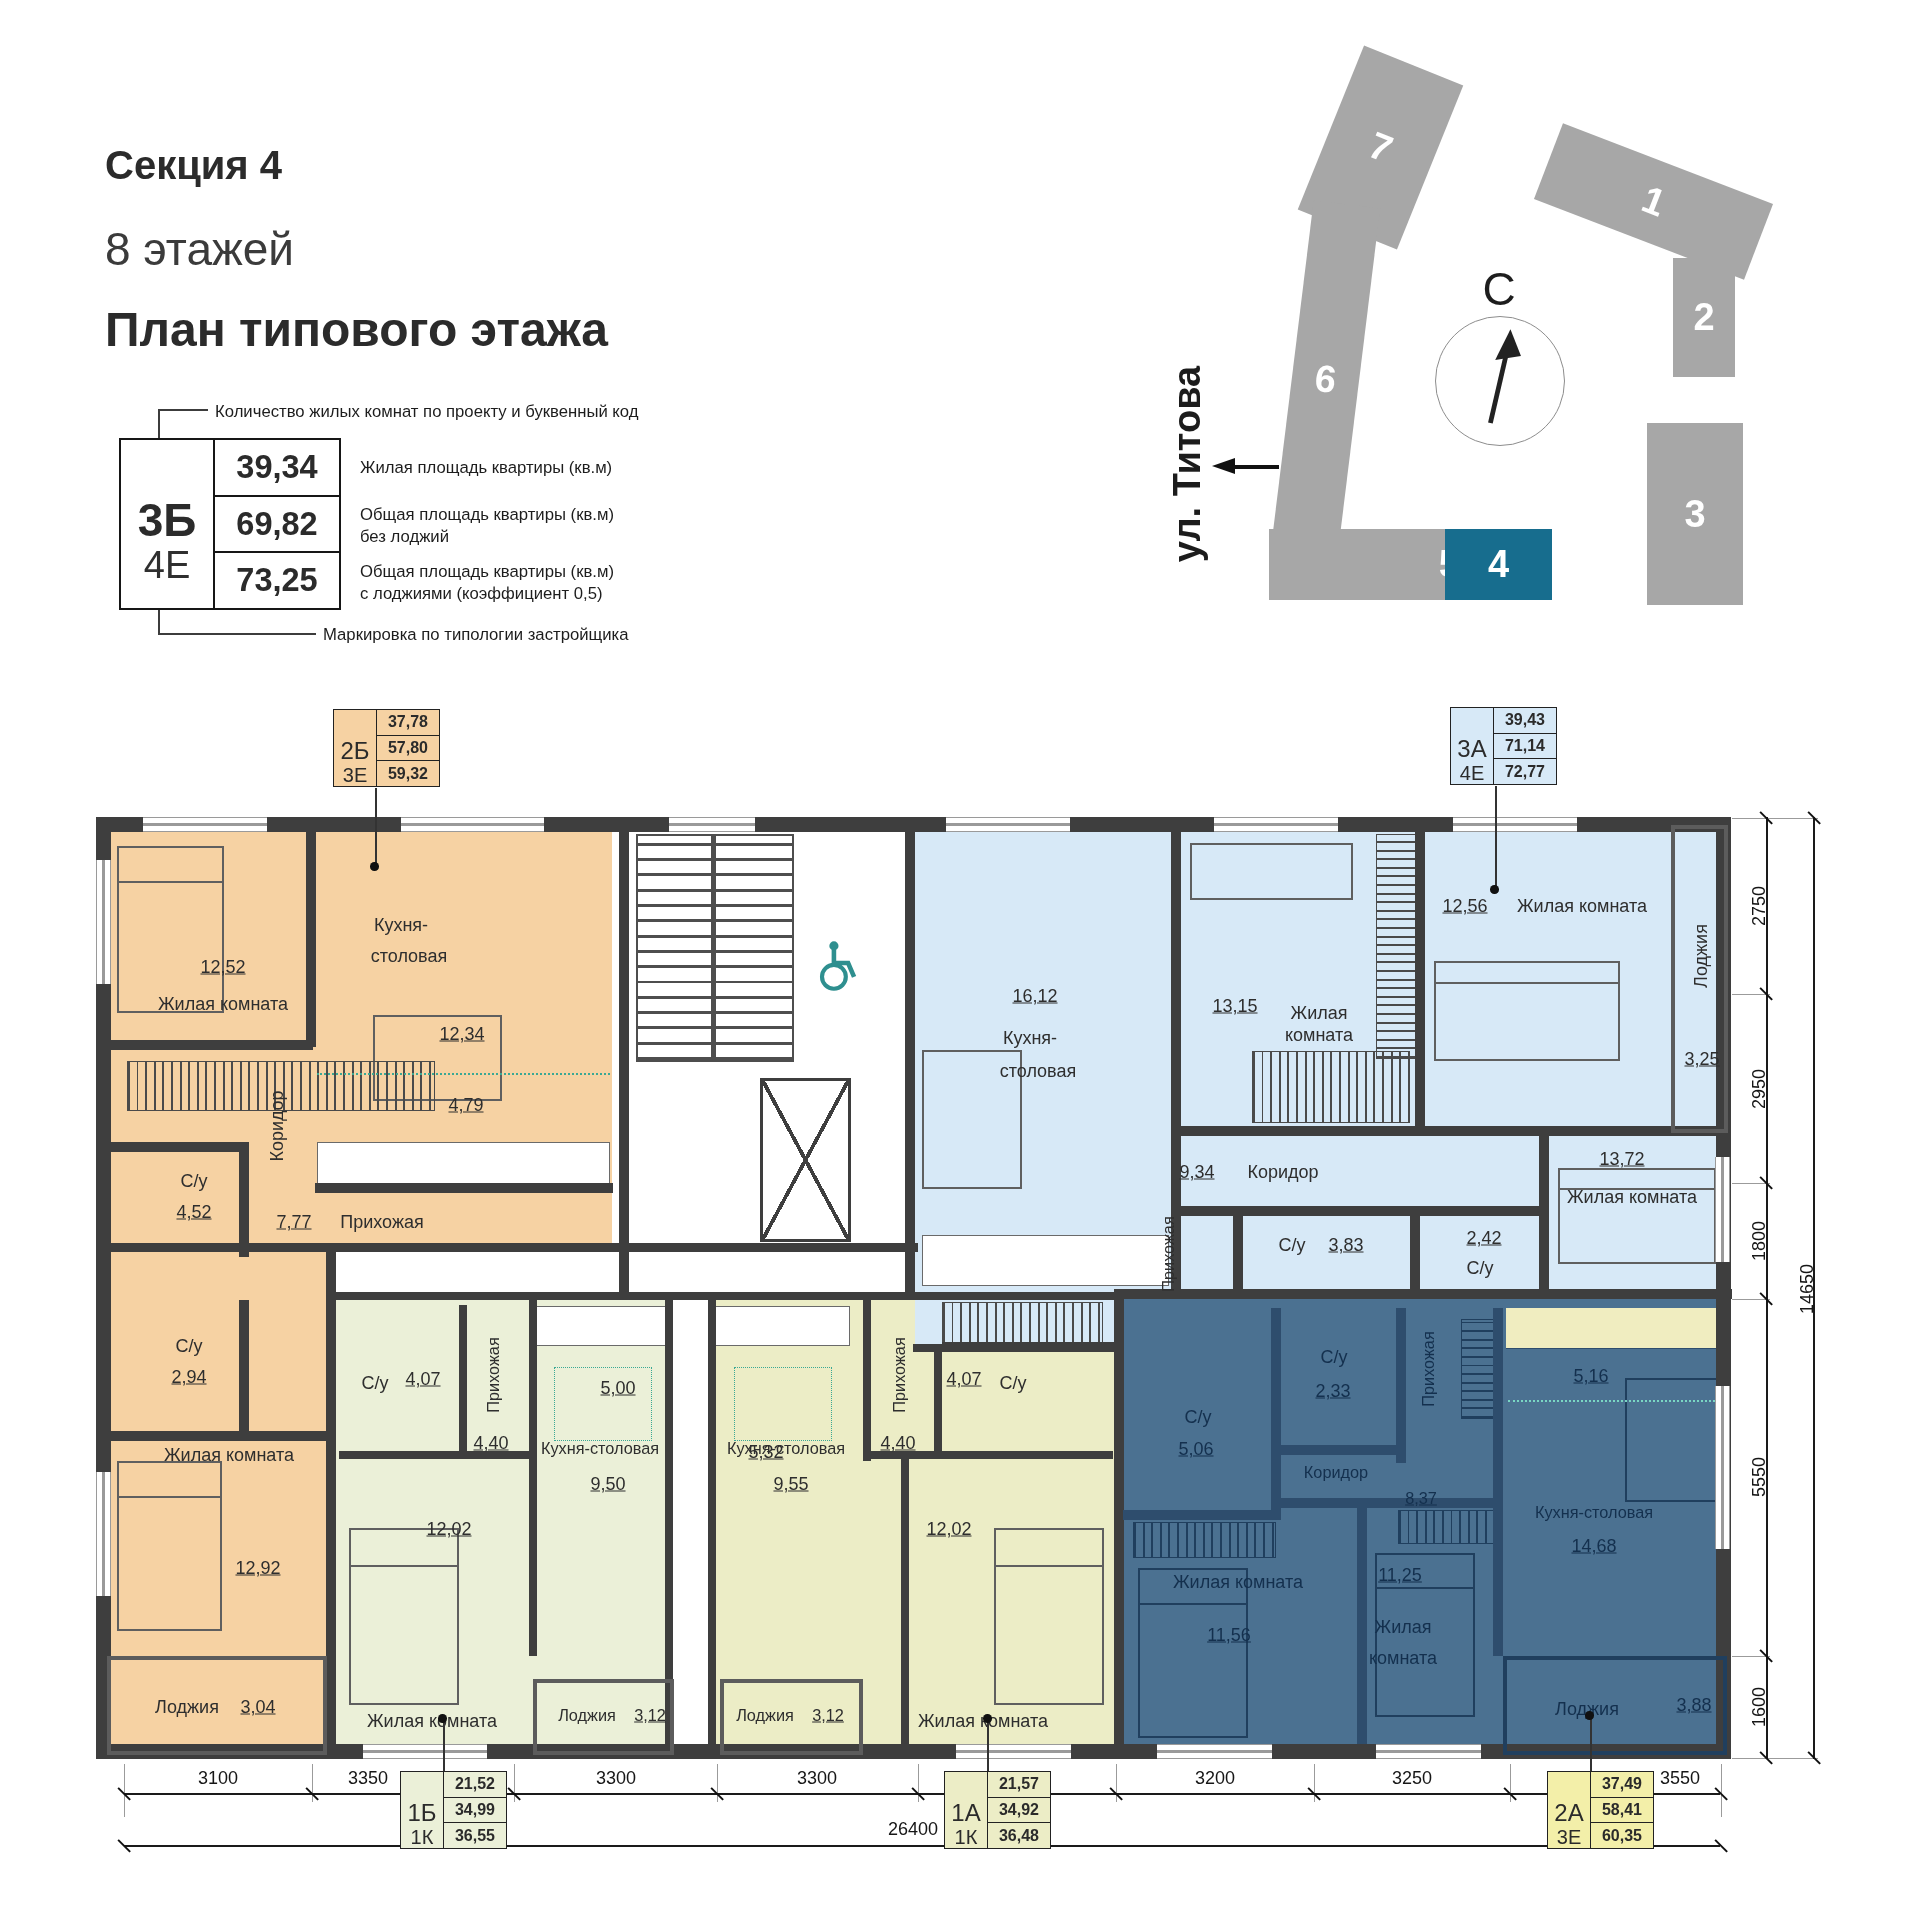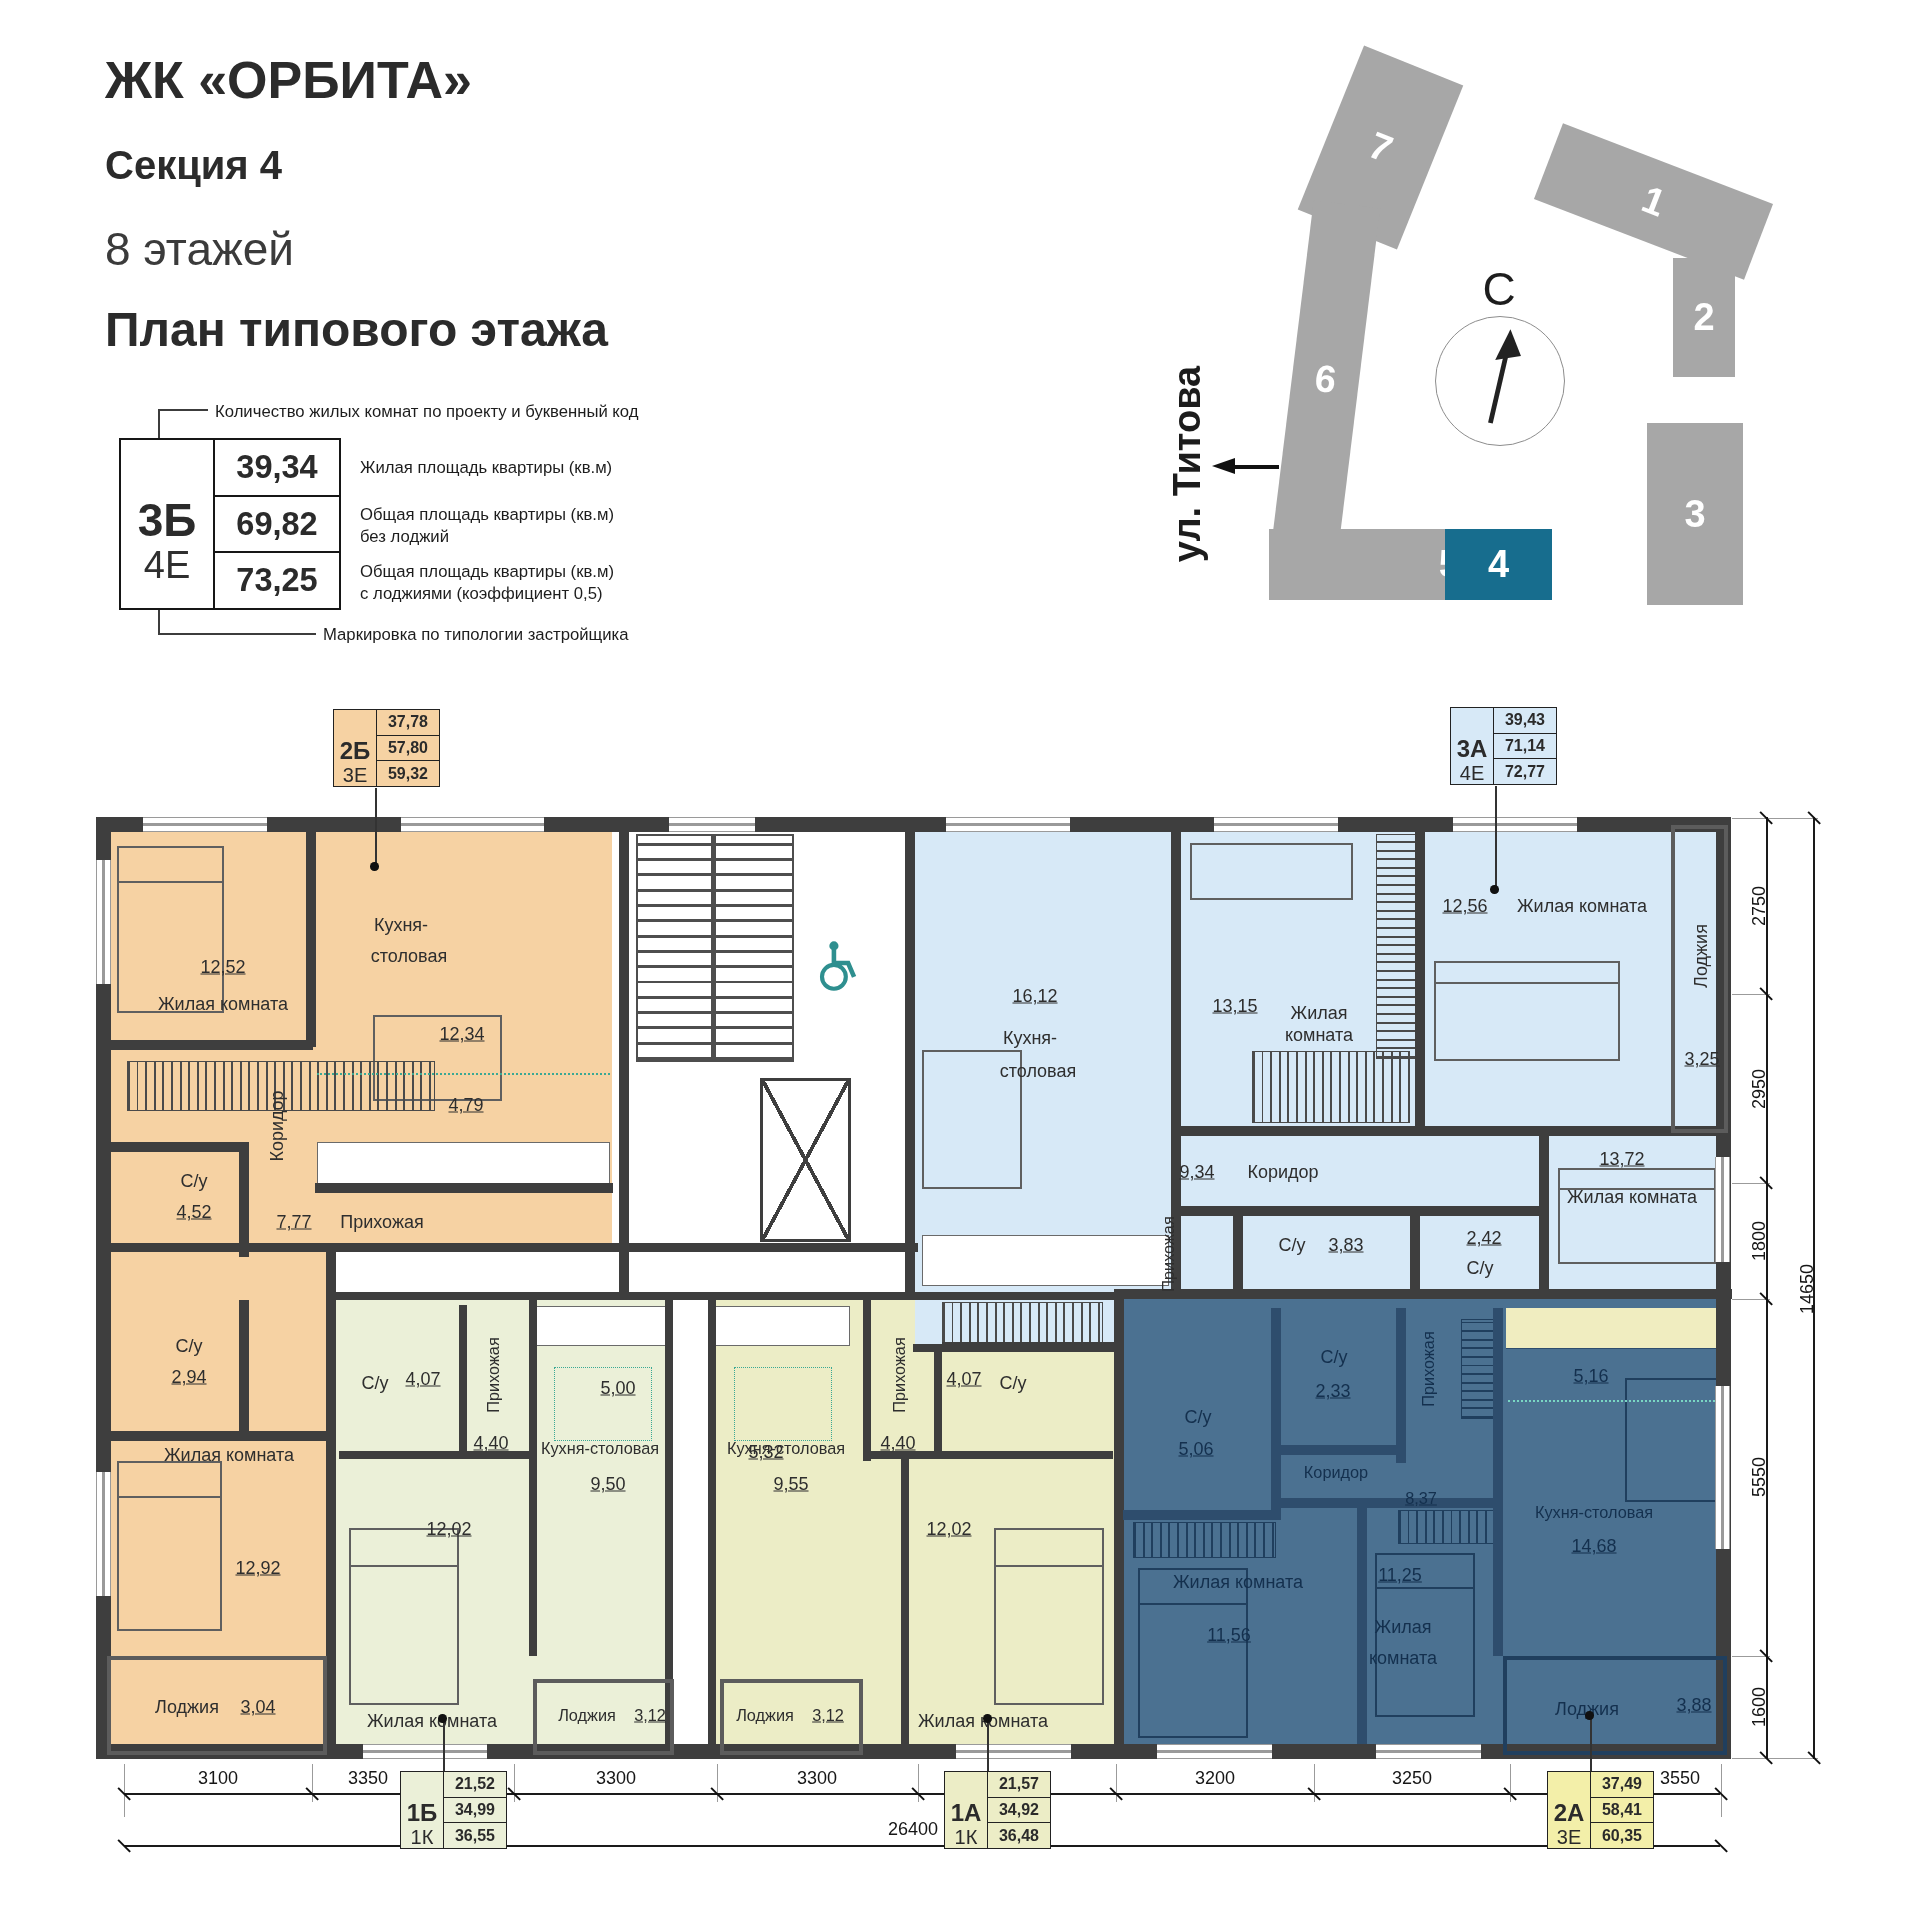--- a/index.html
+++ b/index.html
@@ -52,42 +52,41 @@
   
   .rl{position:absolute;transform:translate(-50%,-50%);font-size:18px;color:#2e2e2e;white-space:nowrap;z-index:7;}
   .sm{font-size:16.3px;}
   .u{text-decoration:underline;}
   .vt{writing-mode:vertical-rl;transform:translate(-50%,-50%) rotate(180deg);}
   .nv{color:#14304e;}
   .w2{white-space:normal;width:124px;text-align:center;line-height:1.2;}
   
   .card{position:absolute;width:107px;height:78px;border:1.9px solid #222;display:flex;box-sizing:border-box;z-index:10;}
   .card-code{width:42px;border-right:1.9px solid #222;display:flex;flex-direction:column;align-items:center;justify-content:center;}
-  .cc{font-size:24px;font-weight:bold;line-height:1;margin-top:28px;}
+  .cc{font-size:24px;font-weight:normal;line-height:1;margin-top:28px;}
   .ct{font-size:20px;margin-top:1.9px;line-height:1;}
   .card-vals{flex:1;display:flex;flex-direction:column;}
   .cv{flex:1;display:flex;align-items:center;justify-content:center;font-size:16px;font-weight:bold;border-bottom:1.9px solid #222;}
   .cv:last-child{border-bottom:none;}
   .call{position:absolute;background:#333;z-index:9;}
   .dot-c{position:absolute;width:8.6px;height:8.6px;border-radius:50%;background:#111;z-index:9;}
   
   .dl{position:absolute;background:#1a1a1a;z-index:7;}
   .tick{position:absolute;width:17px;height:2.4px;background:#111;transform:translate(-50%,-50%) rotate(45deg);z-index:8;}
   .ext{position:absolute;background:#9b9b9b;z-index:6;}
   .dimh{position:absolute;transform:translateX(-50%);font-size:18px;color:#161616;z-index:7;white-space:nowrap;}
   .dimv{position:absolute;transform:translate(-50%,-50%) rotate(-90deg);font-size:18px;color:#161616;z-index:7;white-space:nowrap;}
   .street{position:absolute;font-size:38px;font-weight:bold;color:#1c1c1c;writing-mode:vertical-rl;transform:translate(-50%,-50%) rotate(180deg);}
   .arrowL{position:absolute;width:0;height:0;border-top:8.6px solid transparent;border-bottom:8.6px solid transparent;border-right:23px solid #111;}
 </style>
 </head>
 <body>
 
 <div id="page">
 
-  <div class="h1" style="left:105px;top:50px">ЖК «ОРБИТА»</div>
   <div class="h2" style="left:105px;top:143px">Секция 4</div>
   <div class="h3" style="left:105px;top:222px">8 этажей</div>
   <div class="h4" style="left:105px;top:302px">План типового этажа</div>
 
   <div class="ln" style="left:158px;top:409px;width:50px;height:1.9px"></div>
   <div class="ln" style="left:158px;top:409px;width:1.9px;height:29px"></div>
   <div class="lg-t" style="left:215px;top:401px">Количество жилых комнат по проекту и буквенный код</div>
   <div class="lg-box">
     <div class="lg-code">
       <div class="lg-cc">3Б</div>

